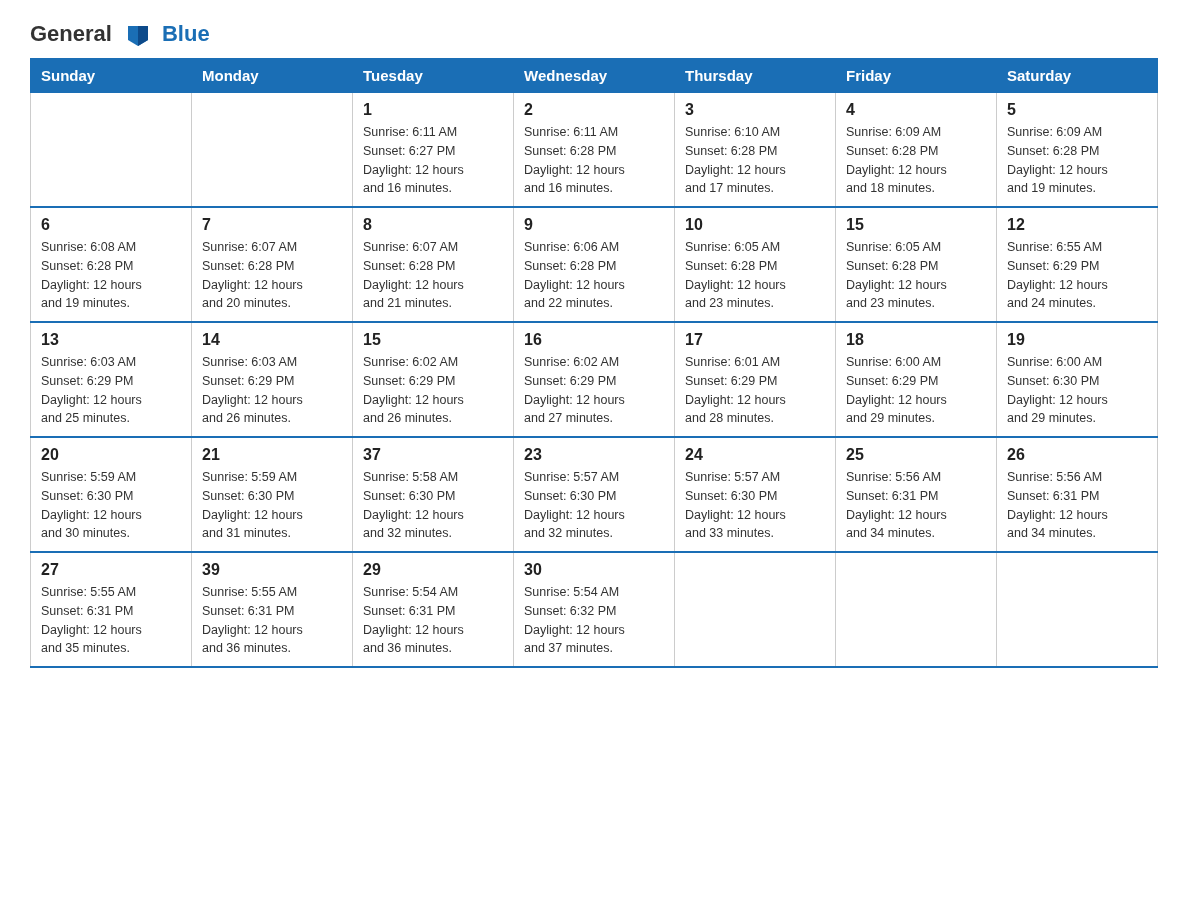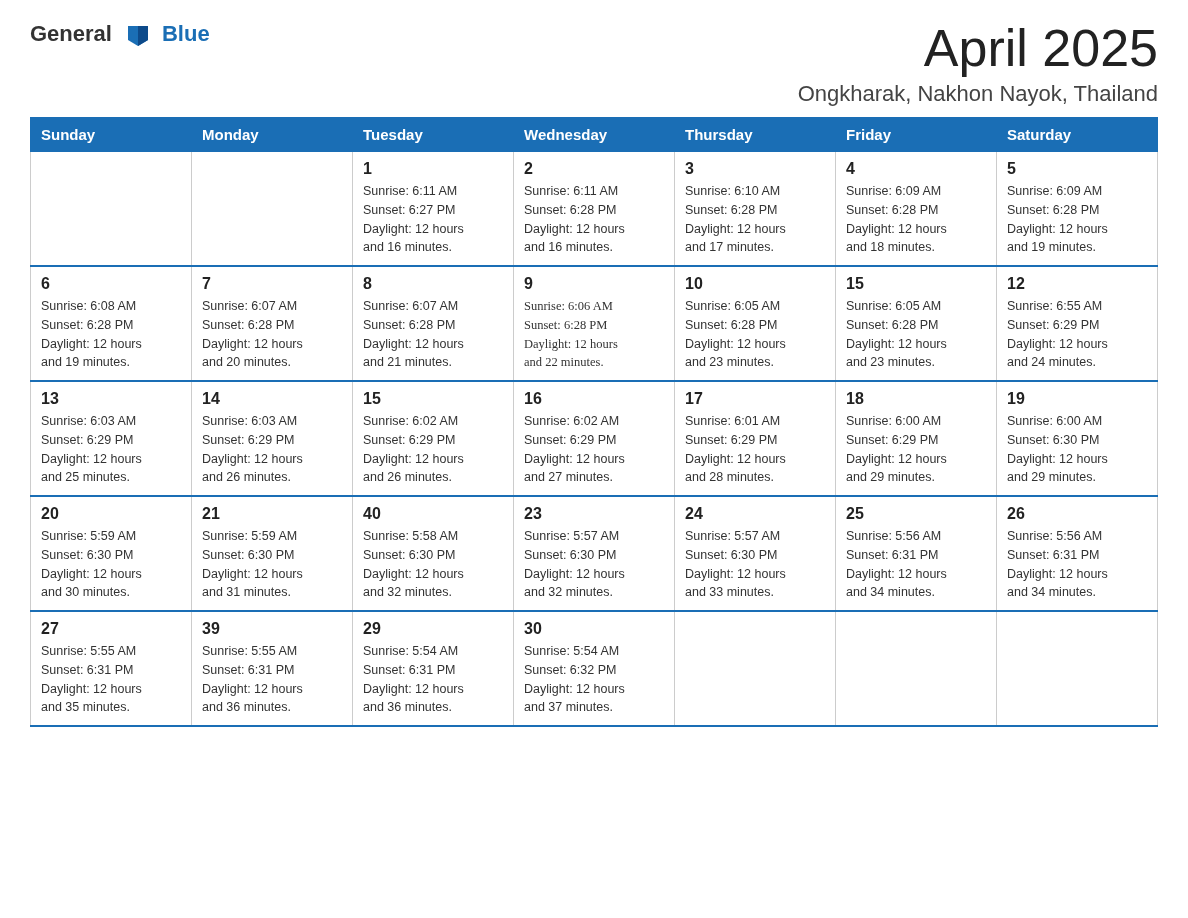--- a/index.html
+++ b/index.html
@@ -97,24 +97,20 @@
 
 <div class="header">
   <div class="logo">
     <span class="logo-text-general">General</span>
     <svg class="logo-icon" viewBox="0 0 28 28">
       <polygon points="4,6 24,6 24,20 14,26 4,20" fill="#1a6eb5"></polygon>
       <polygon points="14,6 24,6 24,20 14,26" fill="#0d4a8a"></polygon>
     </svg>
     <span class="logo-text-blue">Blue</span>
   </div>
-  <div class="title-block">
-    <div class="page-title">April 2025</div>
-    <div class="subtitle">Ongkharak, Nakhon Nayok, Thailand</div>
-  </div>
 </div>
 
 <table>
   <thead>
     <tr>
     <th>Sunday</th>
         <th>Monday</th>
         <th>Tuesday</th>
         <th>Wednesday</th>
         <th>Thursday</th>
@@ -179,21 +175,21 @@
         </td>
         <td>
           <div class="day-number">8</div>
           <div class="day-info" style="white-space: pre-line;">Sunrise: 6:07 AM
 Sunset: 6:28 PM
 Daylight: 12 hours
 and 21 minutes.</div>
         </td>
         <td>
           <div class="day-number">9</div>
-          <div class="day-info" style="white-space: pre-line; font-family: Liberation Serif, serif;">Sunrise: 6:06 AM
+          <div class="day-info" style="white-space: pre-line;">Sunrise: 6:06 AM
 Sunset: 6:28 PM
 Daylight: 12 hours
 and 22 minutes.</div>
         </td>
         <td>
           <div class="day-number">10</div>
           <div class="day-info" style="white-space: pre-line;">Sunrise: 6:05 AM
 Sunset: 6:28 PM
 Daylight: 12 hours
 and 23 minutes.</div>
@@ -273,21 +269,21 @@
 and 30 minutes.</div>
         </td>
         <td>
           <div class="day-number">21</div>
           <div class="day-info" style="white-space: pre-line;">Sunrise: 5:59 AM
 Sunset: 6:30 PM
 Daylight: 12 hours
 and 31 minutes.</div>
         </td>
         <td>
-          <div class="day-number">40</div>
+          <div class="day-number">37</div>
           <div class="day-info" style="white-space: pre-line;">Sunrise: 5:58 AM
 Sunset: 6:30 PM
 Daylight: 12 hours
 and 32 minutes.</div>
         </td>
         <td>
           <div class="day-number">23</div>
           <div class="day-info" style="white-space: pre-line;">Sunrise: 5:57 AM
 Sunset: 6:30 PM
 Daylight: 12 hours

